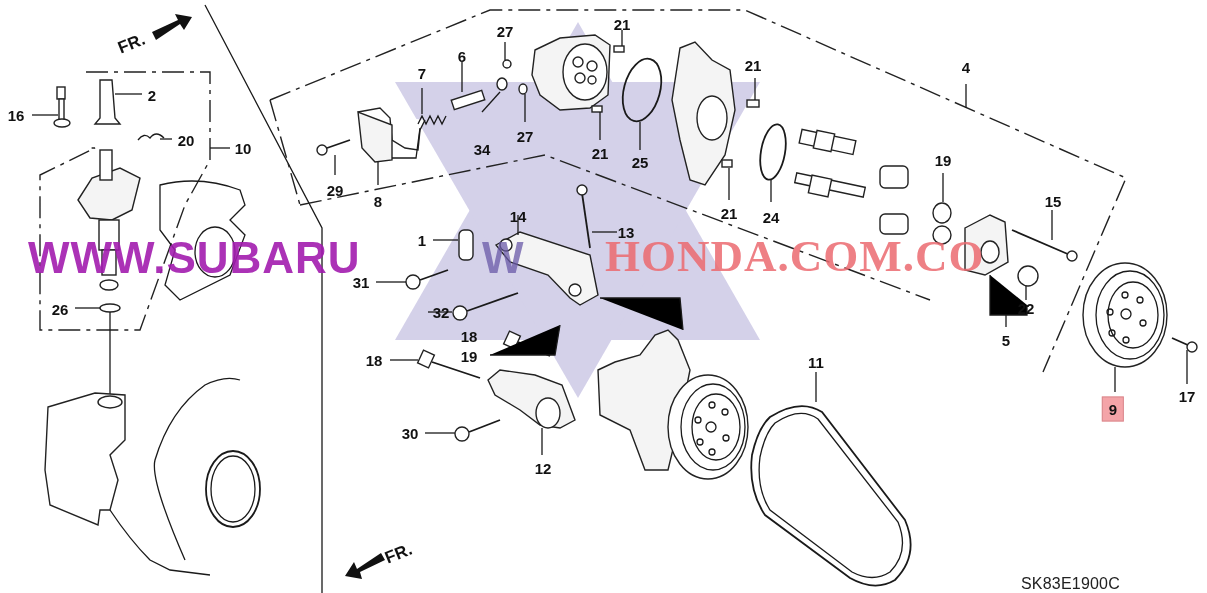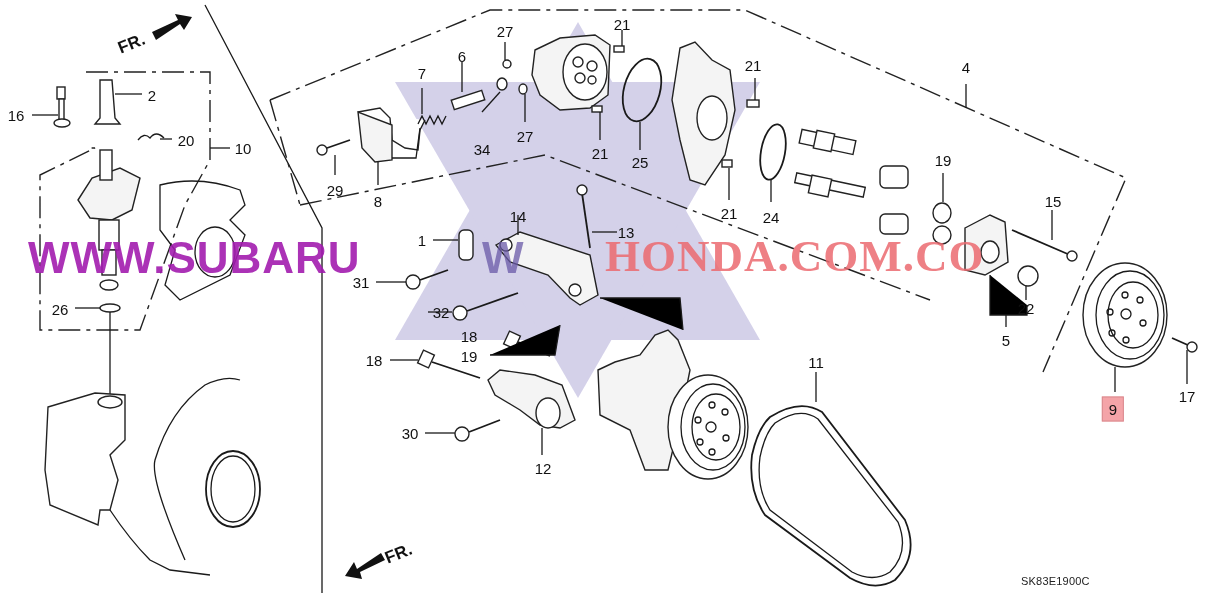--- a/index.html
+++ b/index.html
@@ -6,31 +6,31 @@
   body { width:1207px; height:593px; overflow:hidden; position:relative;
          font-family:"Liberation Sans", sans-serif; }
   #stage { position:absolute; left:0; top:0; width:1207px; height:593px; }
   svg { position:absolute; left:0; top:0; }
   .ln { stroke:#1a1a1a; fill:none; stroke-width:1.3; }
   .ln2 { stroke:#1a1a1a; fill:none; stroke-width:1.8; }
   .part { stroke:#222; fill:#ffffff; stroke-width:1.4; }
   .partg { stroke:#222; fill:#f4f4f4; stroke-width:1.4; }
   .dash { stroke:#222; fill:none; stroke-width:1.4; stroke-dasharray:22 6 4 6; }
   .leader { stroke:#1a1a1a; stroke-width:1.3; }
-  .callout { position:absolute; font-size:15px; color:#111; font-weight:normal;
+  .callout { position:absolute; font-size:15px; color:#111; font-weight:bold;
              line-height:1; white-space:nowrap; transform:translate(-50%,-50%); }
   .callout.hl { background:#f4a4a8; border:1px solid #d98a8e; padding:4px 6px;
                 color:#111; }
   .fr { position:absolute; font-weight:bold; font-size:17px; color:#111; }
   .wm { position:absolute; font-weight:bold; font-size:44px; letter-spacing:1px;
         white-space:nowrap; line-height:1; }
   .wm-yellow { color:#a21caf; opacity:0.9; font-family:"Liberation Sans", sans-serif; }
   .wm-purple { color:#6a5aa8; opacity:0.75; font-family:"Liberation Sans", sans-serif; }
   .wm-red { color:#ec6a70; opacity:0.85; font-family:"Liberation Serif", serif; }
-  .code { position:absolute; font-size:11px; color:#222; letter-spacing:0.2px;text-align:right; }
+  .code { position:absolute; font-size:16px; color:#222; letter-spacing:0.2px;text-align:right; }
 </style>
 </head>
 <body>
 
 <div id="stage">
 
 <svg width="1207" height="593" viewBox="0 0 1207 593">
 
   <g fill="#cdc9e6" opacity="0.85">
     <polygon points="578,22 395,340 760,340"></polygon>

